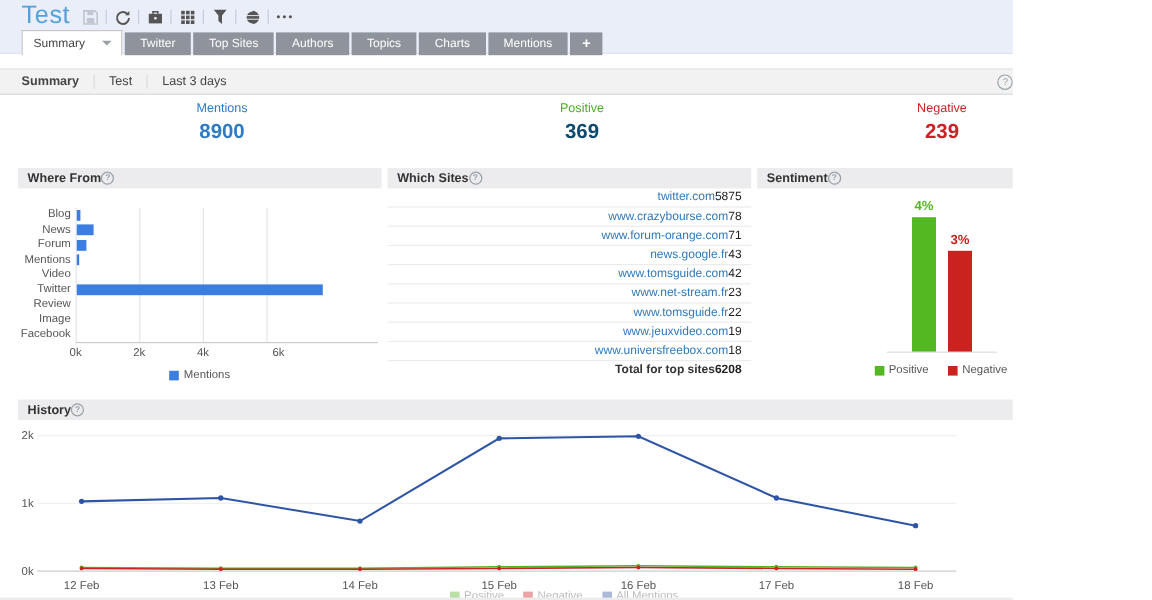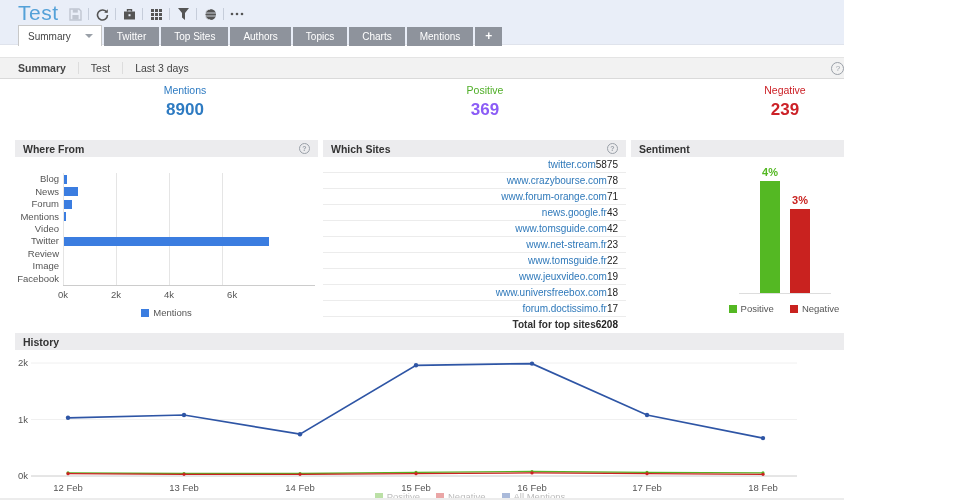--- a/index.html
+++ b/index.html
@@ -39,21 +39,21 @@
   .chev-btn{width:18px;height:14px;position:relative;cursor:pointer;}
   .chev-btn::before{content:"";position:absolute;left:5px;top:5px;border:4px solid transparent;
                     border-top-color:#888;border-bottom:none;}
   
   .stats{position:absolute;left:0;top:84px;width:960px;}
   .stat{position:absolute;width:250px;text-align:center;}
   .stat .s-label{font-size:10.5px;margin-bottom:4px;}
   .stat .s-value{font-size:17px;font-weight:bold;}
   
   .panel{position:absolute;background:#fff;}
-  .panel-h{height:17px;background:#ececee;display:flex;align-items:center;justify-content:space-between;
+  .panel-h{height:17px;background:#ececee;display:flex;align-items:center;justify-content:flex-start;
            padding:0 8px;font-size:10.5px;font-weight:bold;color:#333;}
   .panel-h .help-circle{width:9px;height:9px;font-size:7px;line-height:9px;}
   .panel-body{position:relative;}
   
   .wf-grid{position:absolute;width:1px;background:#e5e5e5;}
   .wf-axis{position:absolute;height:1px;background:#ccc;}
   .wf-tick{position:absolute;width:30px;text-align:center;font-size:9.5px;color:#555;}
   .wf-lab{position:absolute;left:0;width:44px;text-align:right;font-size:9.5px;color:#555;}
   .wf-bar{position:absolute;height:9px;}
   .legend-row{position:absolute;width:100%;display:flex;justify-content:center;gap:16px;
@@ -204,21 +204,21 @@
       </svg>
   </div>
 
   <div class="stats" id="stats">
       <div class="stat" style="left: 60px;">
         <div class="s-label" style="color: rgb(46, 123, 194);">Mentions</div>
         <div class="s-value" style="color: rgb(46, 123, 194);">8900</div>
       </div>
       <div class="stat" style="left: 360px;">
         <div class="s-label" style="color: rgb(79, 174, 39);">Positive</div>
-        <div class="s-value" style="color: #8b5cf6;">369</div>
+        <div class="s-value" style="color: #0c4a6e;">369</div>
       </div>
       <div class="stat" style="left: 660px;">
         <div class="s-label" style="color: rgb(204, 33, 39);">Negative</div>
         <div class="s-value" style="color: rgb(204, 33, 39);">239</div>
       </div>
     </div>
 
   <div class="panel" style="left:15px;top:140px;width:303px;height:184px;">
     <div class="panel-h">
       <span>Where From</span>
@@ -291,24 +291,20 @@
           <a href="#">www.tomsguide.fr</a>
           <span class="site-val">22</span>
         </div>
         <div class="site-row">
           <a href="#">www.jeuxvideo.com</a>
           <span class="site-val">19</span>
         </div>
         <div class="site-row">
           <a href="#">www.universfreebox.com</a>
           <span class="site-val">18</span>
-        </div>
-        <div class="site-row">
-          <a href="#">forum.doctissimo.fr</a>
-          <span class="site-val">17</span>
         </div>
         <div class="site-row total">
           <span>Total for top sites</span>
           <span class="site-val">6208</span>
         </div>
       </div>
   </div>
 
   <div class="panel" style="left:631px;top:140px;width:306px;height:184px;">
     <div class="panel-h">

